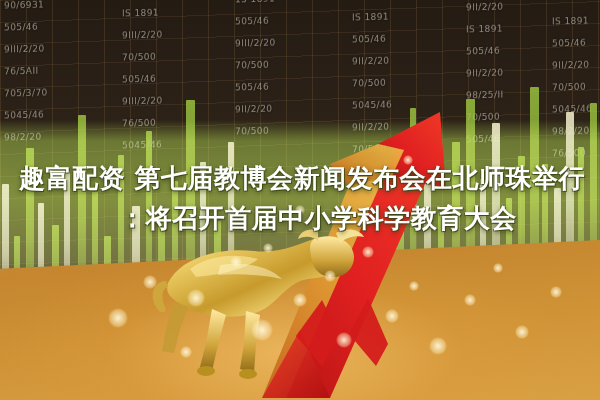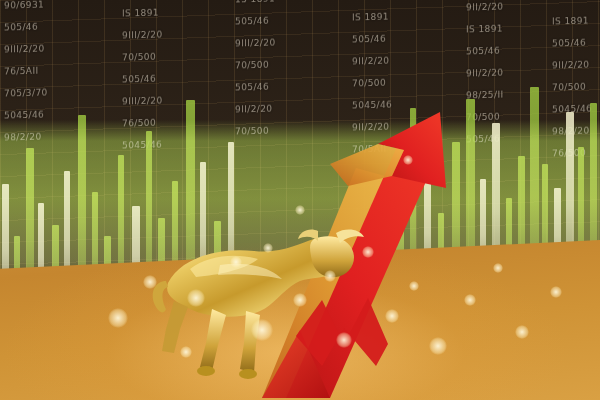--- a/index.html
+++ b/index.html
@@ -303,15 +303,17 @@
       <div class="bokeh" style="left: 493px; top: 263px; width: 10px; height: 10px;"></div>
       <div class="bokeh" style="left: 515px; top: 325px; width: 14px; height: 14px;"></div>
       <div class="bokeh" style="left: 550px; top: 286px; width: 12px; height: 12px;"></div>
       <div class="bokeh" style="left: 295px; top: 205px; width: 10px; height: 10px;"></div>
       <div class="bokeh" style="left: 403px; top: 155px; width: 10px; height: 10px;"></div>
       <div class="bokeh" style="left: 263px; top: 243px; width: 10px; height: 10px;"></div>
       <div class="bokeh" style="left: 180px; top: 346px; width: 12px; height: 12px;"></div>
     </div>
 
   <div class="headline">
+    <div class="hl-line l1">趣富配资 第七届教博会新闻发布会在北师珠举行</div>
+    <div class="hl-line l2">：将召开首届中小学科学教育大会</div>
   </div>
 
 </div>
 
 </body></html>

